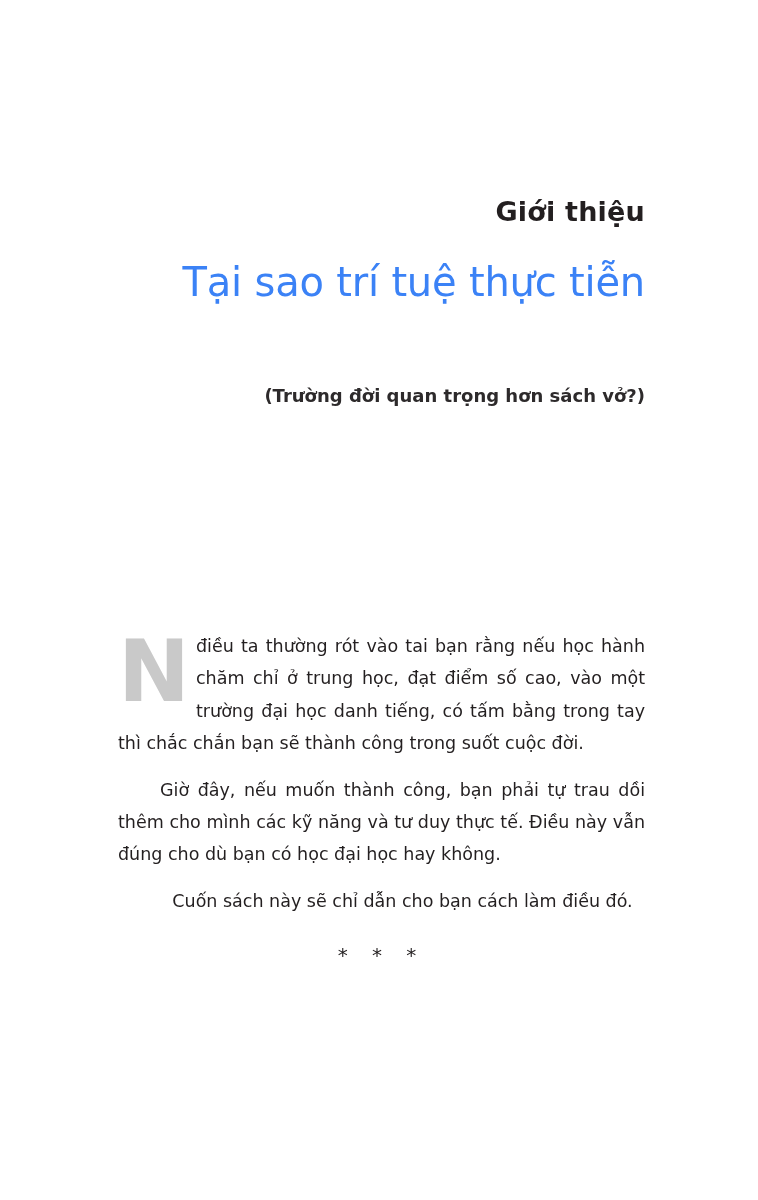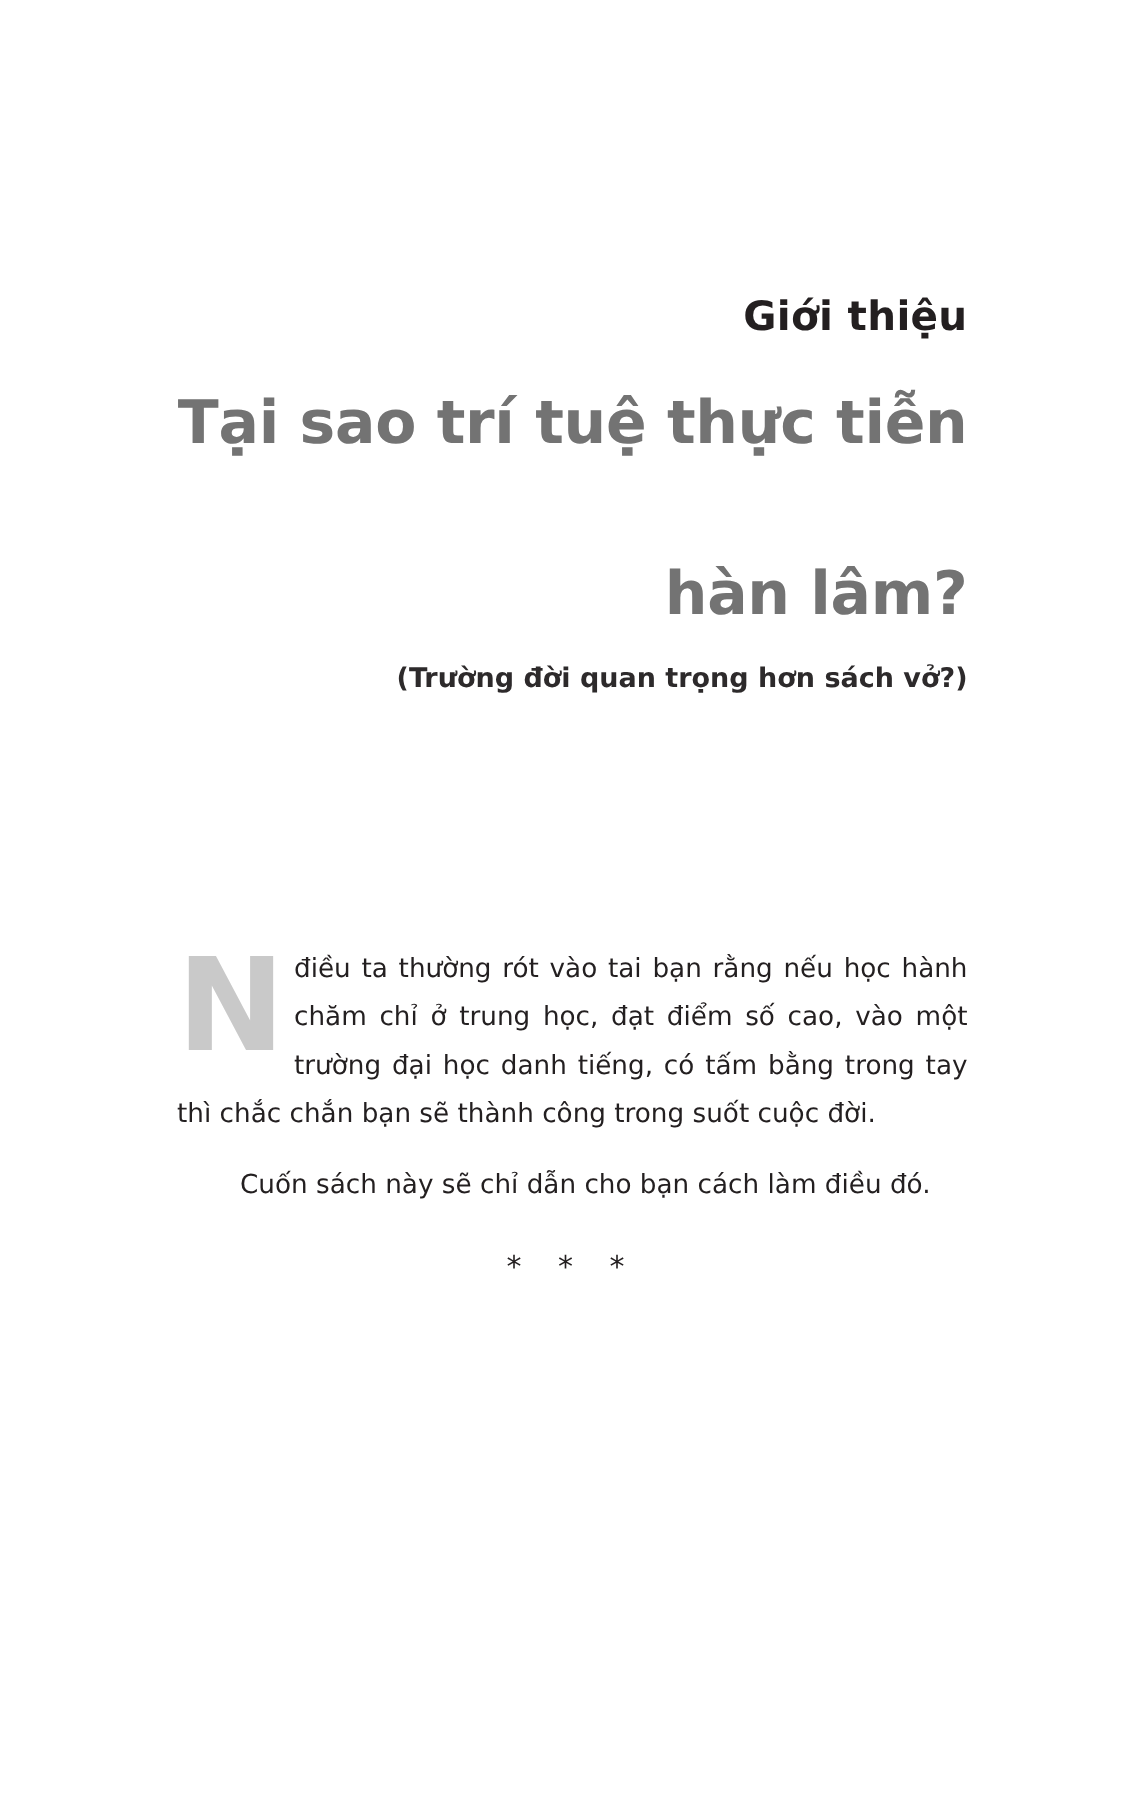--- a/index.html
+++ b/index.html
@@ -31,24 +31,24 @@
   .eyebrow {
     font-size: 27px;
     font-weight: 700;
     letter-spacing: 0.2px;
     color: #231f20;
     line-height: 1.2;
     margin: 0 0 26px 0;
   }
   .main-title {
     font-size: 40px;
-    font-weight: 700;
+    font-weight: 400;
     line-height: 1.42;
     letter-spacing: -0.2px;
-    color: #737373;
+    color: #3b82f6;
     margin: 0;
   }
   .subtitle {
     margin: 16px 0 0 0;
     font-size: 18px;
     font-weight: 700;
     color: #2d2a2b;
     line-height: 1.3;
   }
   .body-block {
@@ -62,21 +62,21 @@
     font-size: 17.5px;
     line-height: 1.85;
     text-align: justify;
     text-justify: inter-word;
     color: #231f20;
   }
   p.body-para.indent {
     text-indent: 42px;
   }
   p.body-para.last {
-    text-align: left;
+    text-align: center;
   }
   .dropcap {
     float: left;
     font-size: 86px;
     line-height: 0.82;
     font-weight: 700;
     color: #c9c9c9;
     margin: 6px 6px 0 0;
     padding: 0;
     letter-spacing: 0;
@@ -92,24 +92,24 @@
 </head>
 <body>
 
 <div class="page">
 
   <div class="header-block">
     <div class="eyebrow">Giới thiệu</div>
     <h1 class="main-title">
       <span>Tại sao trí tuệ thực tiễn</span><br>
       <br>
-      <span>hàn lâm?</span>
     </h1>
     <div class="subtitle">(Trường đời quan trọng hơn sách vở?)</div>
   </div>
 
   <div class="body-block">
     <p class="body-para"><span class="dropcap">N</span><span>điều ta thường rót vào tai bạn rằng nếu học hành chăm chỉ ở trung học, đạt điểm số cao, vào một trường đại học danh tiếng, có tấm bằng trong tay thì chắc chắn bạn sẽ thành công trong suốt cuộc đời.</span></p>
+    <p class="body-para indent">Giờ đây, nếu muốn thành công, bạn phải tự trau dồi thêm cho mình các kỹ năng và tư duy thực tế. Điều này vẫn đúng cho dù bạn có học đại học hay không.</p>
     <p class="body-para indent last">Cuốn sách này sẽ chỉ dẫn cho bạn cách làm điều đó.</p>
     <div class="divider">* * *</div>
   </div>
 
 </div>
 
 </body></html>

